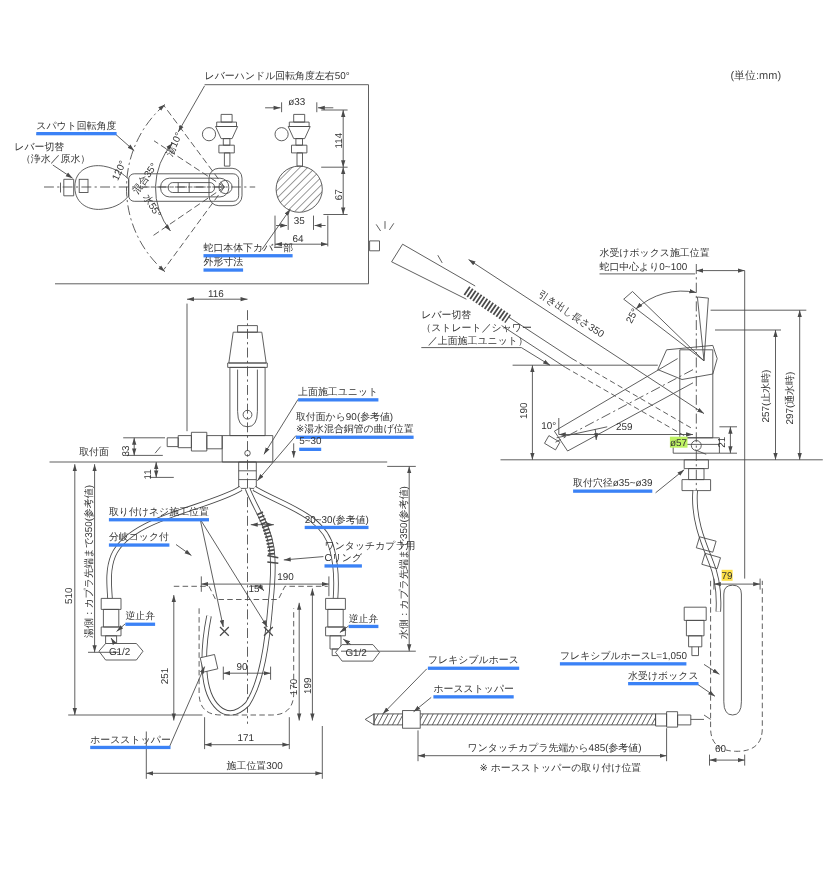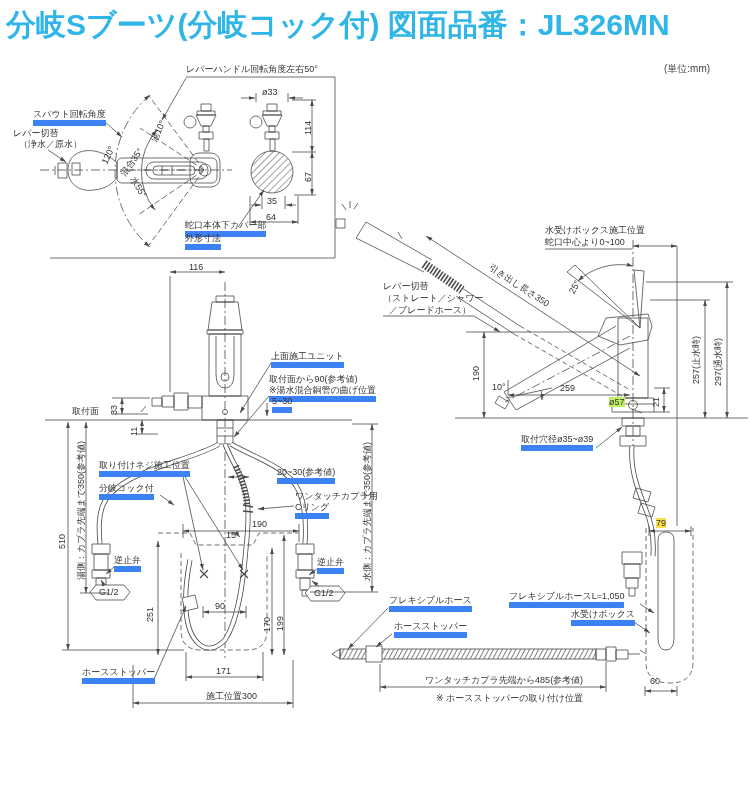--- a/index.html
+++ b/index.html
@@ -3,21 +3,21 @@
 <meta charset="utf-8">
 <style>
   html,body{margin:0;padding:0;background:#fff;}
   #stage{position:relative;width:750px;height:800px;background:#fff;overflow:hidden;
          font-family:"Liberation Sans","DejaVu Sans",sans-serif;}
   #stage svg{position:absolute;left:0;top:0;}
   .title{position:absolute;left:6px;top:5px;font-size:30px;font-weight:bold;letter-spacing:0px;
          white-space:nowrap;}
   .unit{position:absolute;left:664px;top:62px;font-size:10px;color:#444;white-space:nowrap;}
   .lb{position:absolute;font-size:9px;color:#333;white-space:nowrap;line-height:1.15;}
-  .ul{border-bottom:6px solid #3b82f6;padding-bottom:1px;}
+  .ul{border-bottom:3px solid #3b82f6;padding-bottom:1px;}
   .v{transform:rotate(-90deg);transform-origin:0 0;}
   .tube-o{stroke:#4a4a4a;stroke-width:5;fill:none;}
   .tube-i{stroke:#ffffff;stroke-width:3.4;fill:none;}
 </style>
 </head>
 <body>
 
 <div id="stage">
 
 <svg width="750" height="800" viewBox="0 0 750 800">
@@ -215,21 +215,20 @@
     <path d="M332,654 l8,-5 v10 z"></path>
     <rect x="366" y="646" width="16" height="16" fill="#fff"></rect>
     <path d="M596,649 h10 v11 h-10 z M606,647 h10 v14 h-10 z M616,650 h12 v9 h-12 z M628,654 h12 M640,650 l6,4"></path>
     <path d="M388,608 L348,649" marker-end="url(#ar)"></path>
     <path d="M392,634 L376,647" marker-end="url(#ar)"></path>
     <path d="M380,664 V692 M606,662 V692"></path>
     <path d="M380,687 H606" marker-start="url(#ar)" marker-end="url(#ar)"></path>
   </g>
 </svg>
 
-<div class="title" style="color:#2fb5e7">分岐Sブーツ(分岐コック付) 図面品番：JL326MN</div>
 <div class="unit">(単位:mm)</div>
 
 <div class="lb" style="left:186px;top:64px">レバーハンドル回転角度左右50°</div>
 <div class="lb ul" style="left:33px;top:109px">スパウト回転角度</div>
 <div class="lb" style="left:13px;top:128px">レバー切替</div>
 <div class="lb" style="left:19px;top:139px">（浄水／原水）</div>
 <div class="lb" style="left:99px;top:150px;transform:rotate(-65deg)">120°</div>
 <div class="lb" style="left:116px;top:157px;transform:rotate(-55deg)">混合35°</div>
 <div class="lb" style="left:147px;top:126px;transform:rotate(-65deg)">湯10°</div>
 <div class="lb" style="left:127px;top:182px;transform:rotate(58deg)">水55°</div>
@@ -268,21 +267,21 @@
 <div class="lb v" style="left:262px;top:632px">170</div>
 <div class="lb v" style="left:275px;top:631px">199</div>
 <div class="lb ul" style="left:82px;top:667px">ホースストッパー</div>
 <div class="lb" style="left:216px;top:666px">171</div>
 <div class="lb" style="left:206px;top:691px">施工位置300</div>
 
 <div class="lb" style="left:545px;top:225px">水受けボックス施工位置</div>
 <div class="lb" style="left:545px;top:237px">蛇口中心より0~100</div>
 <div class="lb" style="left:383px;top:281px">レバー切替</div>
 <div class="lb" style="left:383px;top:293px">（ストレート／シャワー</div>
-<div class="lb" style="left:389px;top:305px">／ブレードホース）</div>
+<div class="lb" style="left:389px;top:305px">／上面施工ユニット）</div>
 <div class="lb" style="left:493px;top:262px;transform:rotate(33.5deg);transform-origin:0 0">引き出し長さ350</div>
 <div class="lb" style="left:568px;top:282px;transform:rotate(-62deg)">25°</div>
 <div class="lb v" style="left:471px;top:381px">190</div>
 <div class="lb" style="left:492px;top:382px">10°</div>
 <div class="lb" style="left:560px;top:383px">259</div>
 <div class="lb" style="left:609px;top:397px;background:#bef264">ø57</div>
 <div class="lb v" style="left:651px;top:407px">21</div>
 <div class="lb v" style="left:691px;top:384px">257(止水時)</div>
 <div class="lb v" style="left:713px;top:386px">297(通水時)</div>
 <div class="lb ul" style="left:521px;top:434px">取付穴径ø35~ø39</div>

